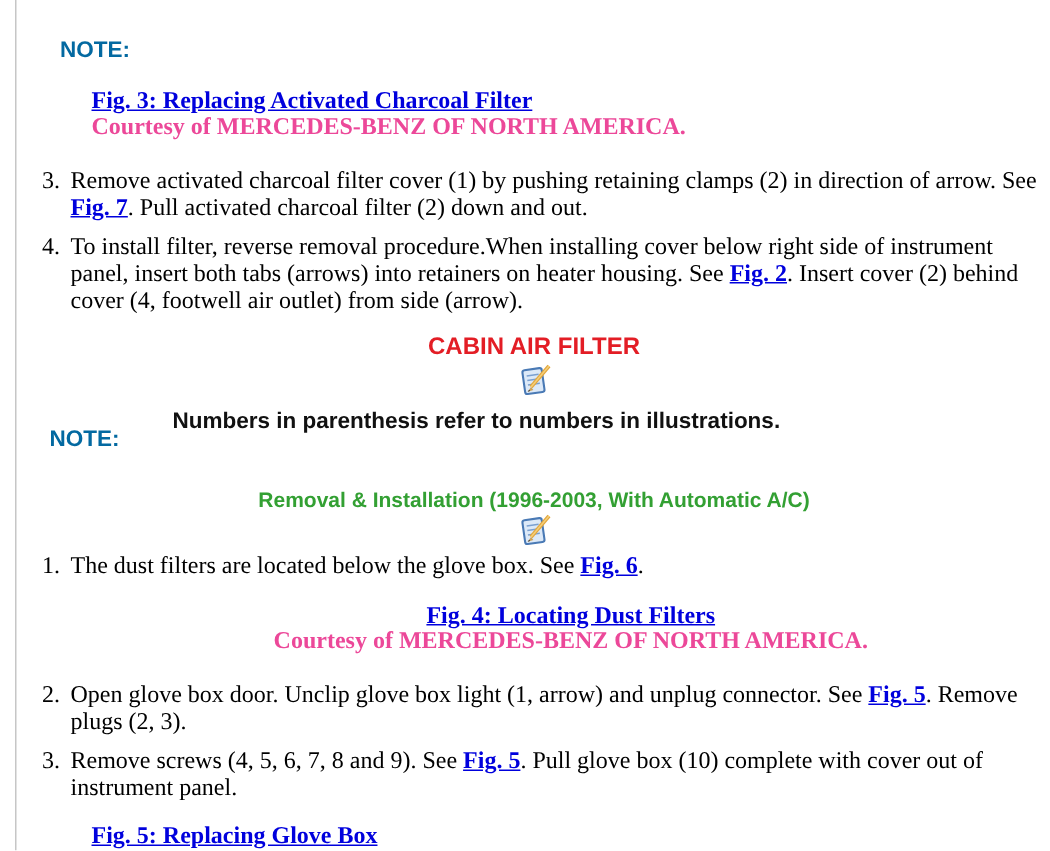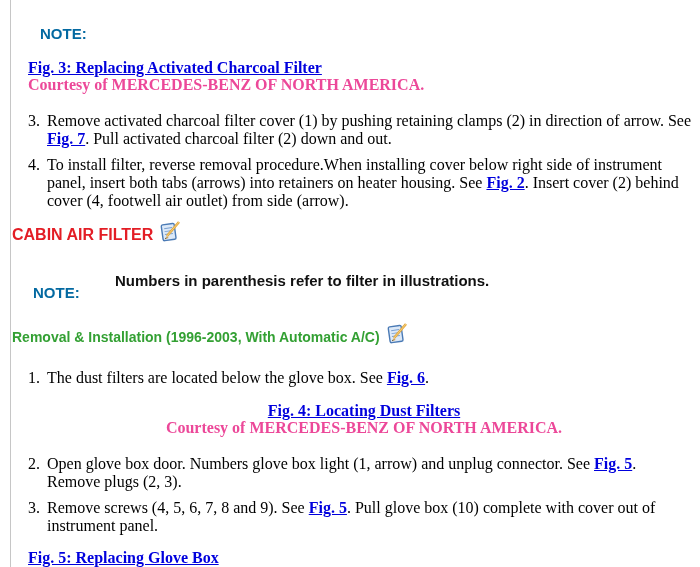--- a/index.html
+++ b/index.html
@@ -23,48 +23,48 @@
     font-weight:bold; font-size:15px; line-height:18px;
   }
   .note-row .note-lbl { color:#0369a1; flex:none;margin-top:12px; }
   .note-row .note-txt { color:#111111; }
   .note-charcoal { margin-left:40px; }
   .note-charcoal .note-lbl { width:110px; }
   .note-numbers { margin-left:33px; margin-top:25px; }
   .note-numbers .note-lbl { width:82px; }
 
   
-  .figblock { margin-left:28px; line-height:17px; }
+  .figblock { margin-left:61px; line-height:17px; }
   .figblock a {
     color:#0000dd; font-weight:bold; text-decoration:underline;
     cursor:pointer;
   }
   .courtesy { font-weight:bold; color:#ec4899; }
 
   
   .step { display:flex; margin-left:28px; line-height:18px; }
   .step .num { width:19px; flex:none; }
   .step .txt { width:646px; }
   a.inline-fig {
     color:#0000dd; font-weight:bold; text-decoration:underline;
     cursor:pointer;
   }
 
   
   .heading-cabin {
     display:flex; align-items:center; gap:5px;
     font-family:"Liberation Sans", sans-serif;
     font-weight:bold; font-size:16px; color:#e31d25;
-    margin:13px 0 0 12px; height:24px;
+    margin:13px 0 0 12px; height:24px;flex-direction:column;
   }
   .heading-removal {
     display:flex; align-items:center; gap:5px;
     font-family:"Liberation Sans", sans-serif;
     font-weight:bold; font-size:14px; color:#33a033;
-    margin:23px 0 0 12px; height:24px;
+    margin:23px 0 0 12px; height:24px;flex-direction:column;
   }
   .note-icon { flex:none; margin-top:-4px; }
 
   .mt-fig1 { margin-top:16px; }
   .mt-list1 { margin-top:19px; }
   .mt-step { margin-top:8px; }
   .mt-step1 { margin-top:20px; }
   .mt-fig4 { margin-top:15px;text-align:center; }
   .mt-step2 { margin-top:19px; }
   .mt-fig5 { margin-top:14px; }
@@ -108,21 +108,21 @@
         <line x1="21" y1="2" x2="9" y2="16" stroke="#e2a63c" stroke-width="2.6"></line>
         <line x1="21" y1="2" x2="9" y2="16" stroke="#f4cf7a" stroke-width="1"></line>
         <path d="M9 16 L6.8 19.2 L10.6 18 Z" fill="#caa15a"></path>
         <path d="M6.8 19.2 L7.8 17.8 L8.4 18.6 Z" fill="#333333"></path>
       </svg>
     </span>
   </div>
 
   <div class="note-row note-numbers">
     <span class="note-lbl">NOTE:</span>
-    <span class="note-txt">Numbers in parenthesis refer to filter in illustrations.</span>
+    <span class="note-txt">Numbers in parenthesis refer to numbers in illustrations.</span>
   </div>
 
   <div class="heading-removal">
     <span>Removal &amp; Installation (1996-2003, With Automatic A/C)</span>
     <span class="note-icon">
       <svg width="23" height="23" viewBox="0 0 23 23">
         <g transform="rotate(-8 11 11)">
           <rect x="4" y="4" width="13" height="16" rx="1.5" fill="#dce9f8" stroke="#4a7ab5" stroke-width="1.4"></rect>
           <line x1="6.5" y1="8" x2="14.5" y2="8" stroke="#7aa0d0" stroke-width="1"></line>
           <line x1="6.5" y1="11" x2="14.5" y2="11" stroke="#7aa0d0" stroke-width="1"></line>
@@ -141,21 +141,21 @@
     <span class="txt"><span>The dust filters are located below the glove box. See </span><a class="inline-fig">Fig. 6</a><span>.</span></span>
   </div>
 
   <div class="figblock mt-fig4">
     <a>Fig. 4: Locating Dust Filters</a>
     <div class="courtesy">Courtesy of MERCEDES-BENZ OF NORTH AMERICA.</div>
   </div>
 
   <div class="step mt-step2">
     <span class="num">2.</span>
-    <span class="txt"><span>Open glove box door. Numbers glove box light (1, arrow) and unplug connector. See </span><a class="inline-fig">Fig. 5</a><span>. Remove plugs (2, 3).</span></span>
+    <span class="txt"><span>Open glove box door. Unclip glove box light (1, arrow) and unplug connector. See </span><a class="inline-fig">Fig. 5</a><span>. Remove plugs (2, 3).</span></span>
   </div>
 
   <div class="step mt-step">
     <span class="num">3.</span>
     <span class="txt"><span>Remove screws (4, 5, 6, 7, 8 and 9). See </span><a class="inline-fig">Fig. 5</a><span>. Pull glove box (10) complete with cover out of instrument panel.</span></span>
   </div>
 
   <div class="figblock mt-fig5">
     <a>Fig. 5: Replacing Glove Box</a>
     <div class="courtesy">Courtesy of MERCEDES-BENZ OF NORTH AMERICA.</div>

